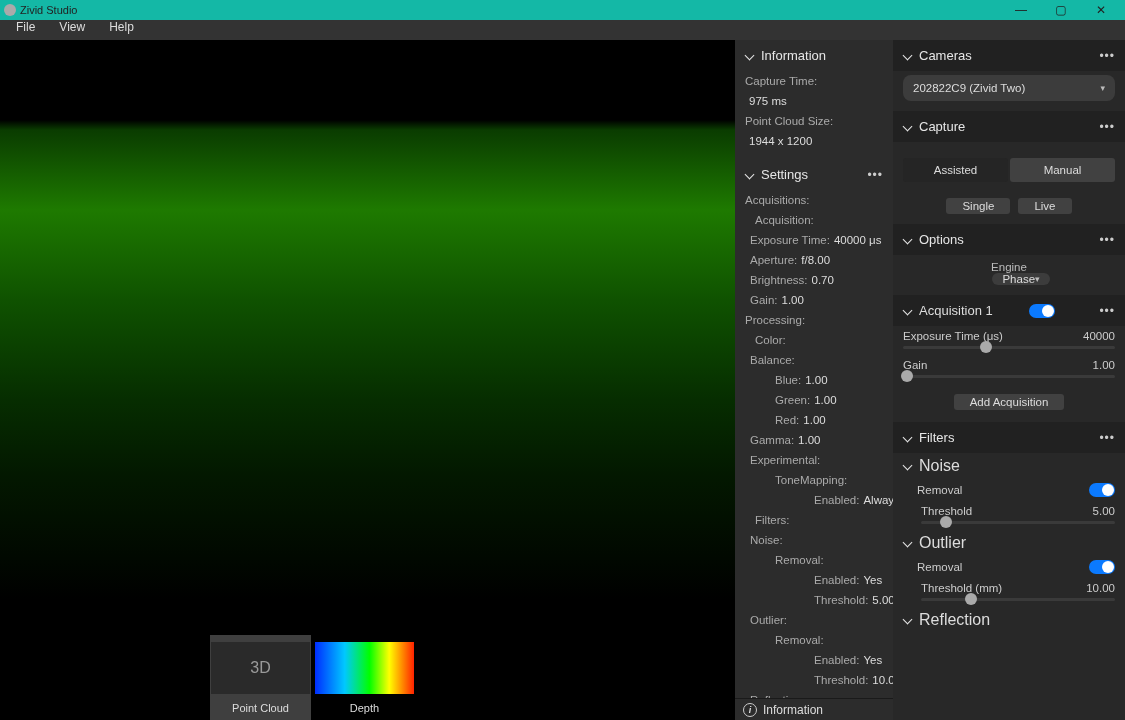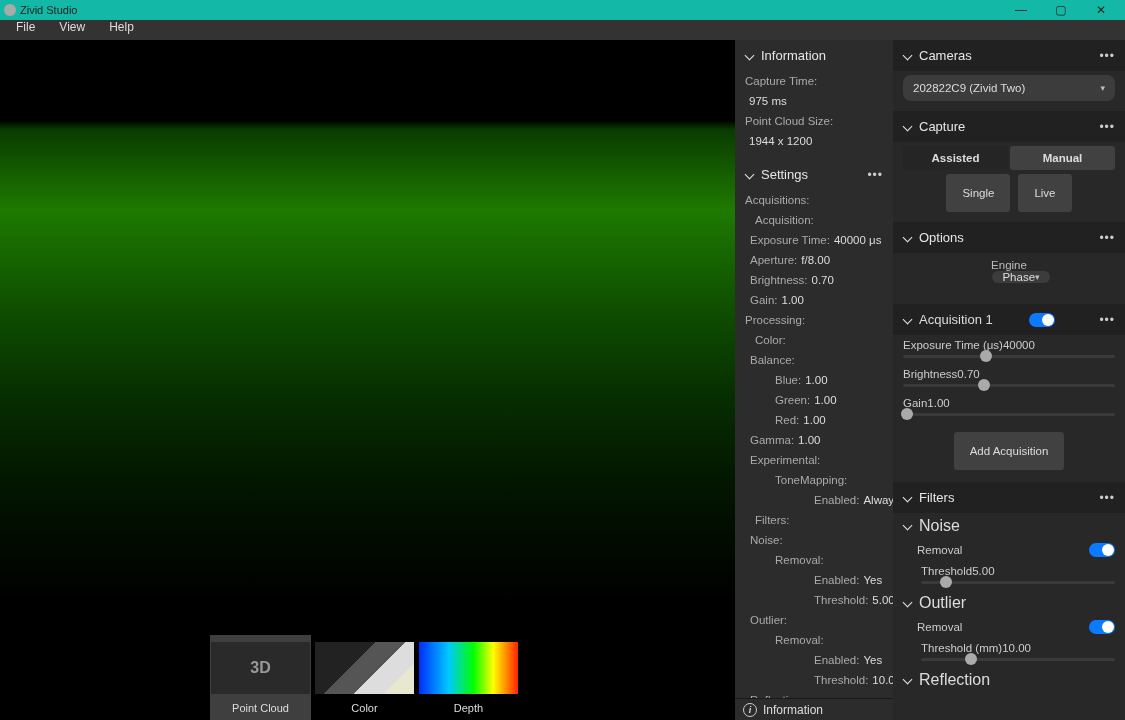--- a/index.html
+++ b/index.html
@@ -16,56 +16,56 @@
 .menubar span { padding:0 12px; cursor:default; }
 
 
 .main { display:flex; height:680px; }
 .viewport { width:735px; height:680px; position:relative; background:#000; overflow:hidden; }
 .viewport .scene { position:absolute; top:60px; left:0; width:100%; height:500px; background:linear-gradient(180deg,#000 0%,#000 4%,#0a3c00 6%,#1e7a00 22%,#0f5200 40%,#062d00 60%,#031800 75%,#000 100%); }
 .viewthumbs { position:absolute; left:210px; bottom:0; display:flex; gap:3px; }
 .vt { width:101px; height:85px; display:flex; flex-direction:column; align-items:center; justify-content:flex-end; padding-bottom:6px; cursor:pointer; color:#ddd; font-size:11px; }
 .vt .thumb { width:99px; height:52px; margin-bottom:8px; }
 .vt-active { background:#3f3f3f; }
-.t3d { background:#2a2a2a; display:flex; align-items:center; justify-content:center; font-size:16px; color:#999; font-weight:700; border-radius:0; }
+.t3d { background:#2a2a2a; display:flex; align-items:center; justify-content:center; font-size:16px; color:#999; font-weight:400; border-radius:0; }
 .tcolor { background:linear-gradient(135deg,#222 0 40%,#555 40% 60%,#ddd 60% 80%,#e8e8d0 80% 100%); }
 .tdepth { background:linear-gradient(90deg,#002dff 0%,#00c8ff 30%,#0f0 55%,#ff0 75%,#f20 100%); }
 
 .info-col { width:158px; background:#2c2c2c; height:680px; overflow:hidden; font-size:11.5px; color:#aaa; }
 .right-col { width:232px; background:#282828; height:680px; overflow:hidden; font-size:11.5px; }
 
 .section-head { display:flex; align-items:center; padding:8px 10px; color:#e6e6e6; font-size:13px; }
 .section-head.dark { background:#212121; }
 .chev { width:8px; height:8px; margin-right:8px; display:inline-block; position:relative; }
 .chev::before { content:""; position:absolute; width:6px; height:6px; border-left:1.5px solid #e6e6e6; border-bottom:1.5px solid #e6e6e6; transform:rotate(-45deg); top:0; left:1px; }
 .dots { margin-left:auto; color:#ccc; font-size:12px; letter-spacing:1px; cursor:pointer; }
 
 .kv { padding:2px 10px 2px 10px; line-height:16px; }
 .kv.i1 { padding-left:20px; } .kv.i2 { padding-left:15px; } .kv.i3 { padding-left:40px; } .kv.i4 { padding-left:58px;margin-left:21px; }
 .kv .val { color:#ddd; margin-left:4px; }
 
 
 .select { background:#3c3c3c; border-radius:8px; height:26px; display:flex; align-items:center; padding:0 10px; margin:4px 10px 10px; color:#ddd; position:relative; cursor:pointer; }
 .select .caret { margin-left:auto; font-size:9px; color:#bbb; }
-.btnrow { display:flex; gap:2px; margin:4px 10px;font-weight:bold; }
+.btnrow { display:flex; gap:2px; margin:16px 10px; }
 .segbtn { flex:1; height:24px; background:#252525; display:flex; align-items:center; justify-content:center; border-radius:3px; cursor:pointer; color:#ddd; }
 .segbtn.active { background:#414141; }
-.pill { height:38px; padding:0 16px; background:#414141; border-radius:3px; display:flex; align-items:center; justify-content:center; cursor:pointer; color:#ddd; }
+.pill { height:16px; padding:0 16px; background:#414141; border-radius:3px; display:flex; align-items:center; justify-content:center; cursor:pointer; color:#ddd; }
 .centerrow { display:flex; gap:8px; justify-content:center; margin:4px 0 10px; }
 
 .opt-row { display:flex; align-items:center; padding:6px 10px;flex-direction:column; }
 .opt-row .lab { color:#bbb; }
-.opt-row .select { flex:1; margin:0 0 15px 24px; height:22px; }
+.opt-row .select { flex:1; margin:0 0 4px 24px; height:22px; }
 
 .acq-head { display:flex; align-items:center; padding:8px 10px; color:#ddd; font-size:13px; }
 .toggle { width:26px; height:14px; background:#0b7aff; border-radius:7px; position:relative; margin-left:auto; margin-right:8px; cursor:pointer; }
 .toggle::after { content:""; position:absolute; right:1px; top:1px; width:12px; height:12px; background:#fff; border-radius:50%; }
 
 .slider-blk { padding:4px 10px 6px; }
-.slider-blk .srow { display:flex; justify-content:flex-start; color:#ccc; margin-bottom:4px; }
+.slider-blk .srow { display:flex; justify-content:space-between; color:#ccc; margin-bottom:4px; }
 .track { height:3px; background:#3a3a3a; border-radius:2px; position:relative; }
 .knob { width:12px; height:12px; background:#aaa; border-radius:50%; position:absolute; top:-5px; transform:translateX(-50%); }
 
 .addbtn { display:flex; justify-content:center; margin:10px 0 12px; }
 .subhead { display:flex; align-items:center; padding:4px 10px; color:#ddd; font-size:16px; }
 .subline { display:flex; align-items:center; padding:4px 10px 4px 24px; color:#ccc; }
 .subline .toggle { margin-left:auto; margin-right:0; }
 
 .footbar { position:absolute; bottom:0; right:232px; width:158px; height:22px; background:#2c2c2c; display:flex; align-items:center; gap:6px; padding:0 8px; color:#ddd; border-top:1px solid #1a1a1a; }
 .iinfo { width:14px; height:14px; border:1.5px solid #ccc; border-radius:50%; display:flex; align-items:center; justify-content:center; font-size:9px; font-weight:700; font-style:italic; }
@@ -89,24 +89,20 @@
 </div>
 
 <div class="main">
 
   <div class="viewport">
     <div class="scene"></div>
     <div class="viewthumbs">
       <div class="vt vt-active">
         <div class="thumb t3d">3D</div>
         <span>Point Cloud</span>
-      </div>
-      <div class="vt">
-        <div class="thumb tcolor"></div>
-        <span>Color</span>
       </div>
       <div class="vt">
         <div class="thumb tdepth"></div>
         <span>Depth</span>
       </div>
     </div>
   </div>
 
   <div class="info-col">
     <div class="section-head">
@@ -200,29 +196,20 @@
       <div class="srow">
           <span>Exposure Time (μs)</span>
           <span>40000</span>
         </div>
       <div class="track">
           <div class="knob" style="left:39%"></div>
         </div>
     </div>
     <div class="slider-blk">
       <div class="srow">
-          <span>Brightness</span>
-          <span>0.70</span>
-        </div>
-      <div class="track">
-          <div class="knob" style="left:38%"></div>
-        </div>
-    </div>
-    <div class="slider-blk">
-      <div class="srow">
           <span>Gain</span>
           <span>1.00</span>
         </div>
       <div class="track">
           <div class="knob" style="left:2%"></div>
         </div>
     </div>
     <div class="addbtn">
         <div class="pill">Add Acquisition</div>
       </div>

